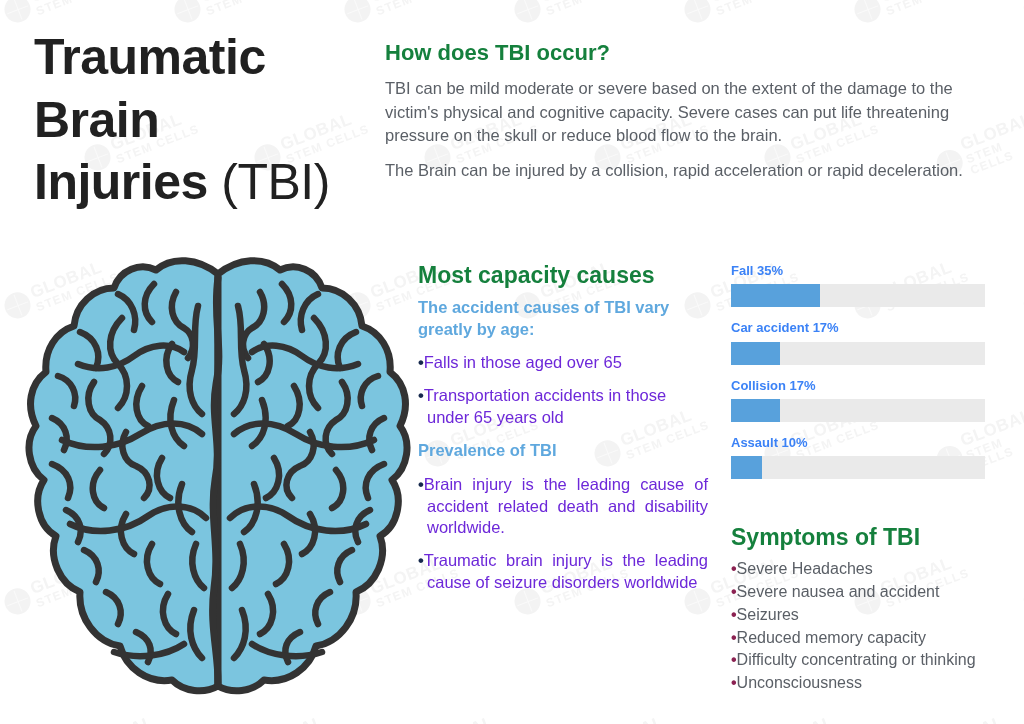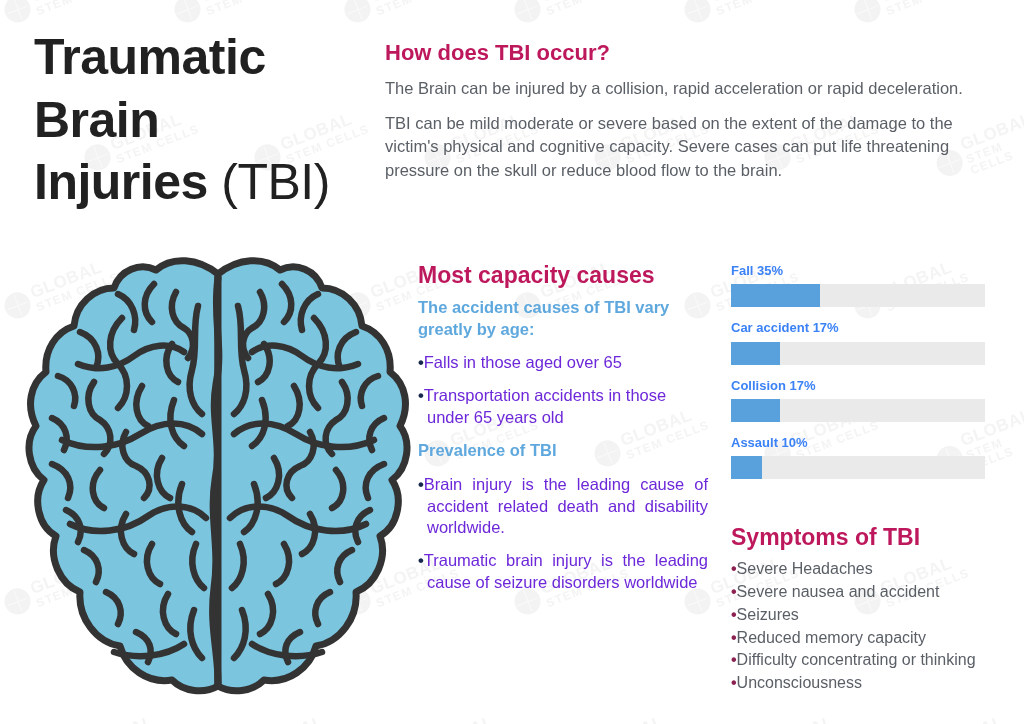--- a/index.html
+++ b/index.html
@@ -97,21 +97,21 @@
   }
 
   
   #intro {
     position: absolute;
     left: 385px;
     top: 40px;
     width: 600px;
   }
   .h-navy {
-    color: #be185d;
+    color: #15803d;
     font-weight: bold;
   }
   #intro h2 {
     font-size: 22px;
     line-height: 1.2;
     margin-bottom: 11px;
   }
   #intro p {
     font-size: 16.5px;
     line-height: 1.42;
@@ -502,22 +502,22 @@
   <div id="content">
 
     <div id="title-block">
       <div class="tl">Traumatic</div>
       <div class="tl">Brain</div>
       <div class="tl"><span>Injuries</span> <span class="light">(TBI)</span></div>
     </div>
 
     <div id="intro">
       <h2 class="h-navy">How does TBI occur?</h2>
+      <p>TBI can be mild moderate or severe based on the extent of the damage to the victim's physical and cognitive capacity. Severe cases can put life threatening pressure on the skull or reduce blood flow to the brain.</p>
       <p>The Brain can be injured by a collision, rapid acceleration or rapid deceleration.</p>
-      <p>TBI can be mild moderate or severe based on the extent of the damage to the victim's physical and cognitive capacity. Severe cases can put life threatening pressure on the skull or reduce blood flow to the brain.</p>
     </div>
 
     <div id="brain">
       <svg viewBox="0 0 392 452" xmlns="http://www.w3.org/2000/svg">
         <g fill="#7bc5df" stroke="#333333" stroke-width="7" stroke-linecap="round" stroke-linejoin="round">
 
           <path d="M196 26
                    C176 10 150 8 134 22
                    C118 14 98 22 92 40
                    C72 40 54 56 52 78

